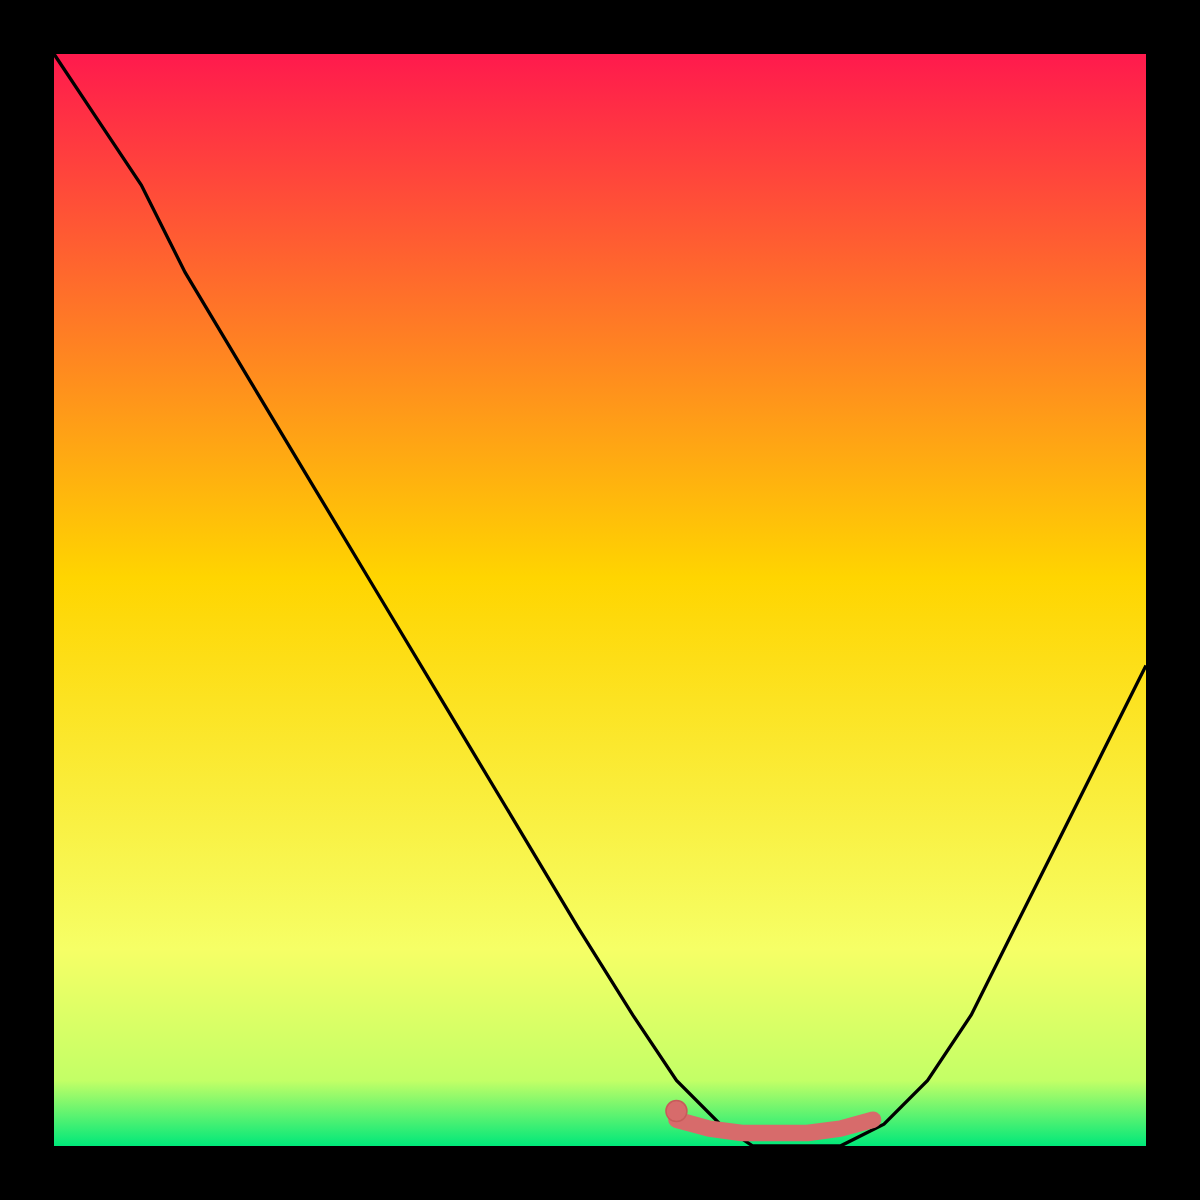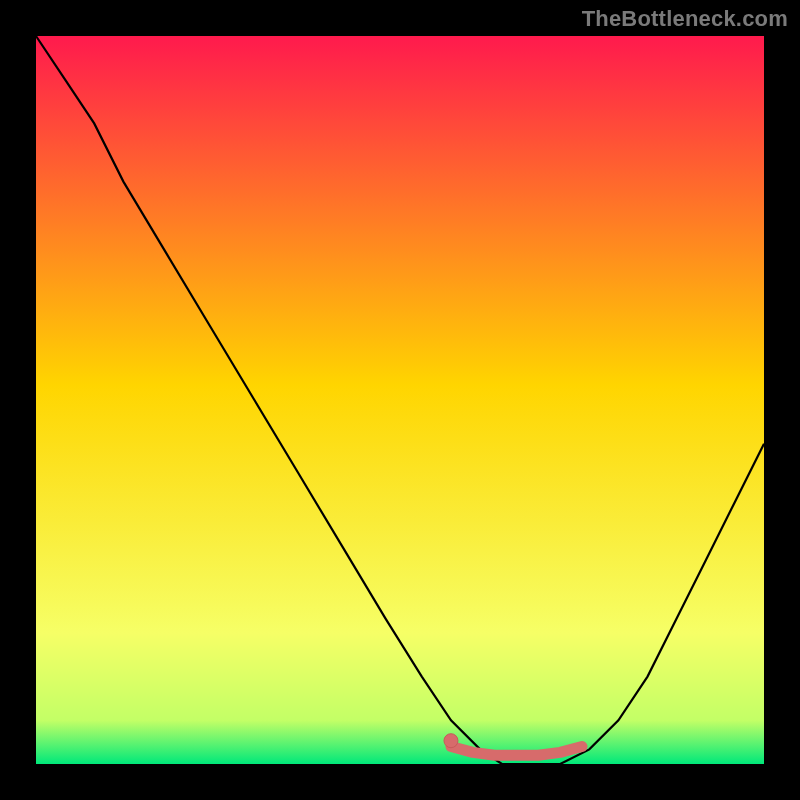--- a/index.html
+++ b/index.html
@@ -26,14 +26,13 @@
 
     <rect id="plot-bg" fill="url(#heat)" x="36" y="36" width="728" height="728"></rect>
 
     <path id="curve" fill="none" stroke-width="2.2" d="M36.0 36.0 L65.1 79.7 L94.2 123.4 L123.4 181.6 L167.0 254.4 L210.7 327.2 L254.4 400.0 L298.1 472.8 L341.8 545.6 L385.4 618.4 L421.8 676.6 L451.0 720.3 L480.1 749.4 L501.9 764.0 L531.0 764.0 L560.2 764.0 L589.3 749.4 L618.4 720.3 L647.5 676.6 L676.6 618.4 L705.8 560.2 L734.9 501.9 L764.0 443.7 " stroke="#000000"></path>
 
     <path id="optimal" fill="none" stroke-width="11" stroke-linecap="round" stroke-linejoin="round" d="M451.0 746.5 L472.8 752.4 L494.6 755.3 L516.5 755.3 L538.3 755.3 L560.2 752.4 L582.0 746.5 " stroke="#d76b6b"></path>
 
     <circle id="marker" r="7" cx="450.96" cy="740.704" fill="#d76b6b" stroke="#c85a5a" stroke-width="1"></circle>
   </svg>
 
-  <div class="watermark">TheBottleneck.com</div>
 </div>
 
 </body></html>

